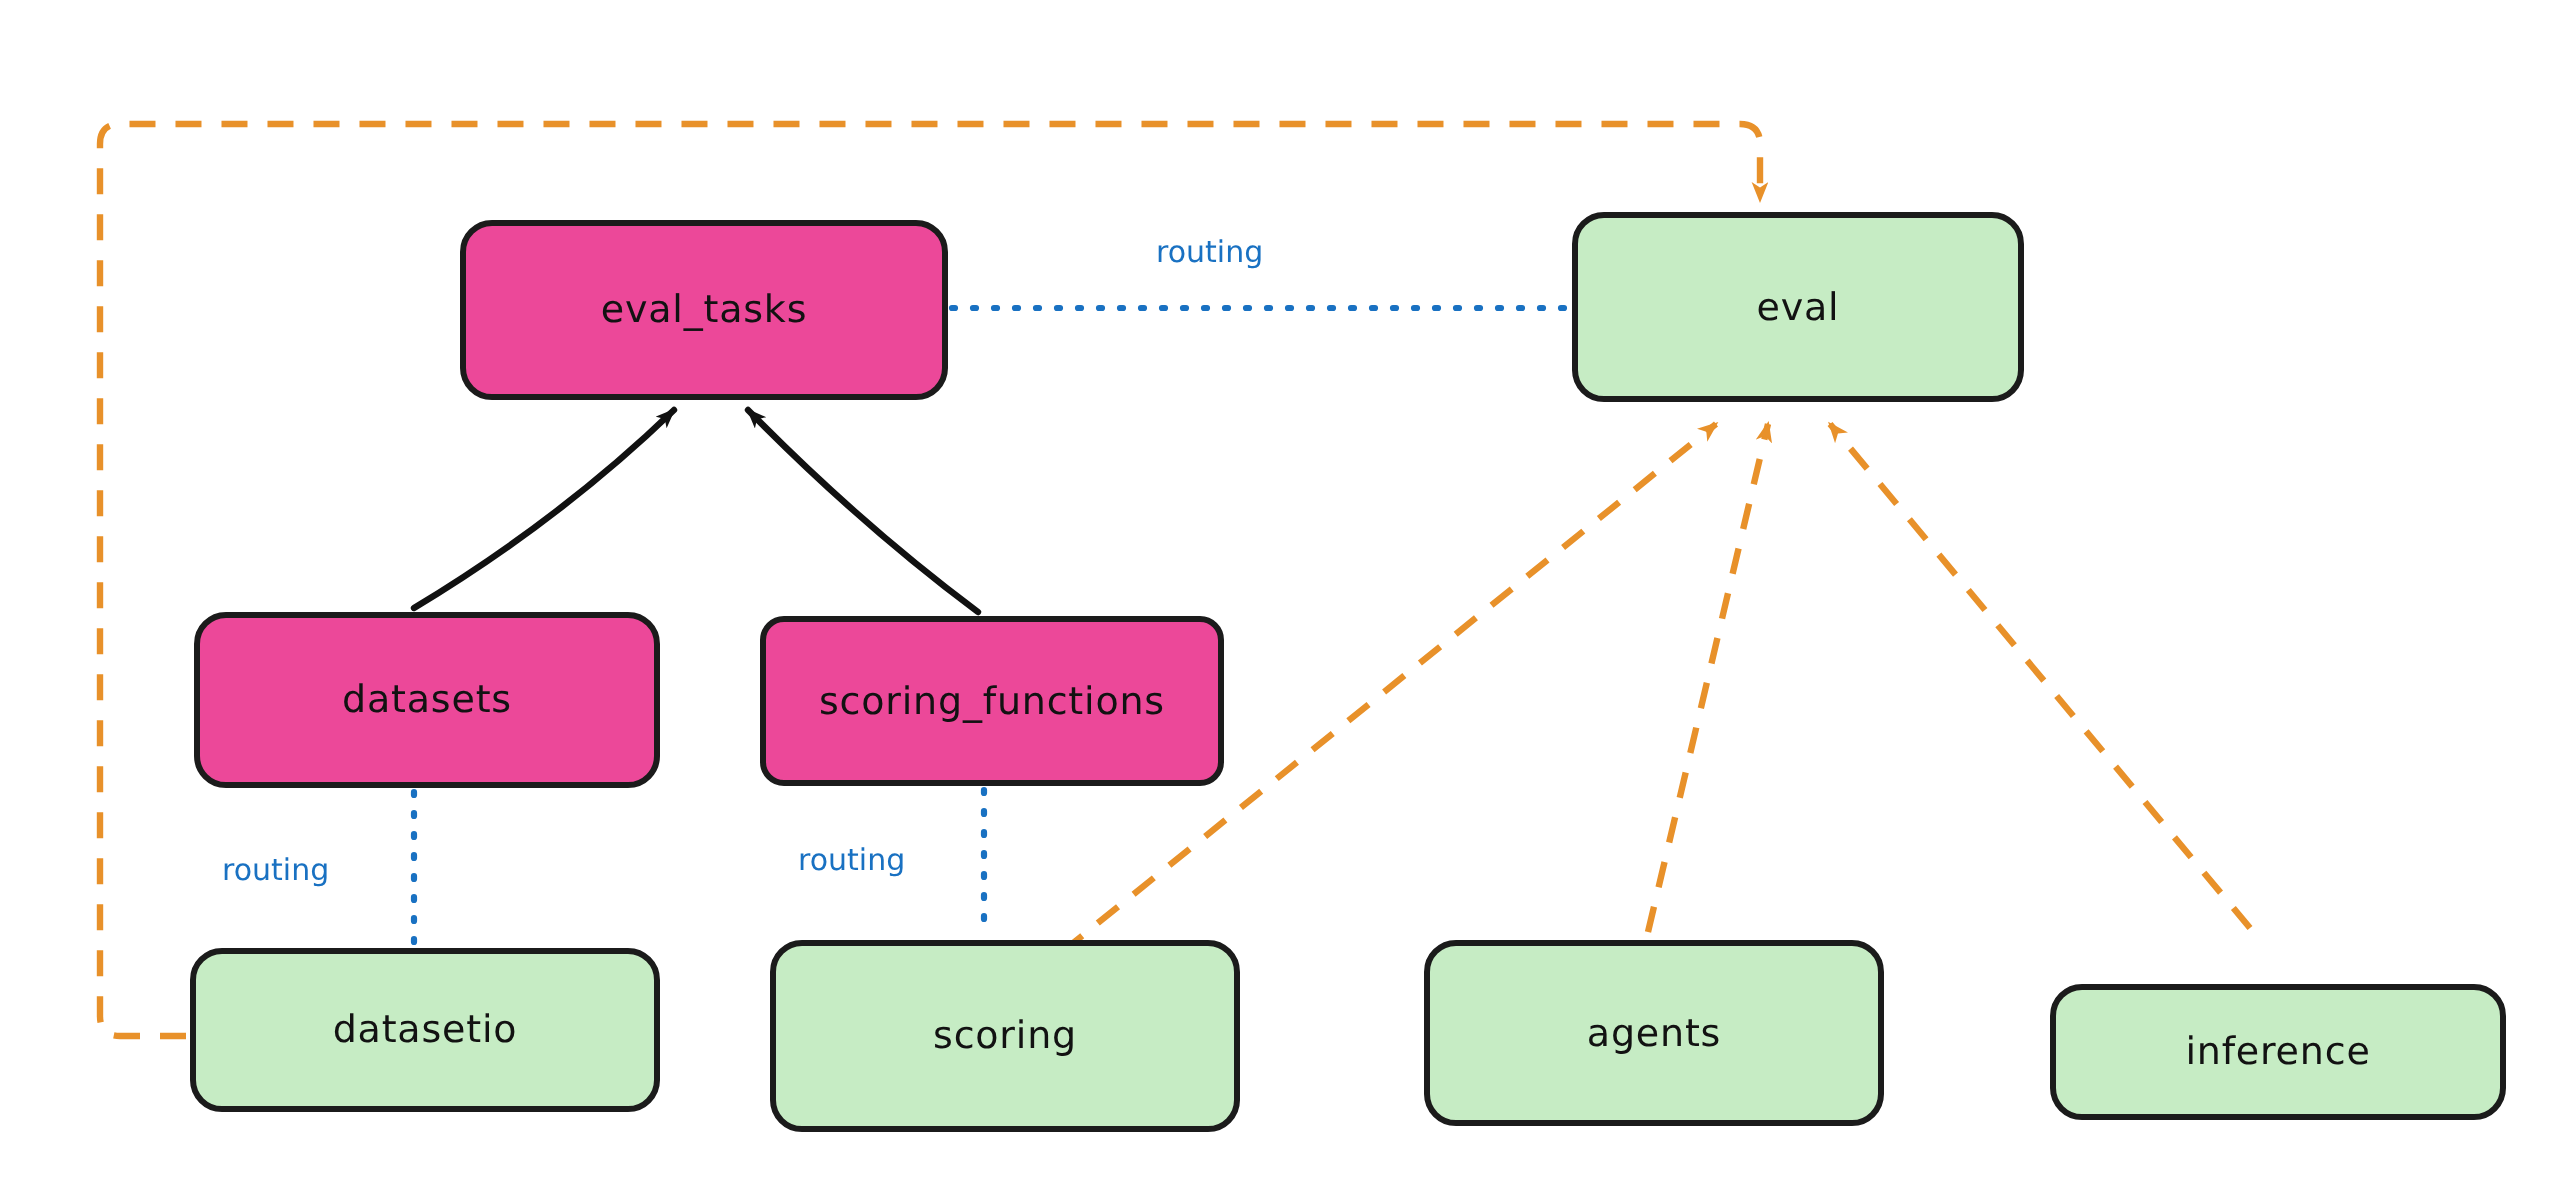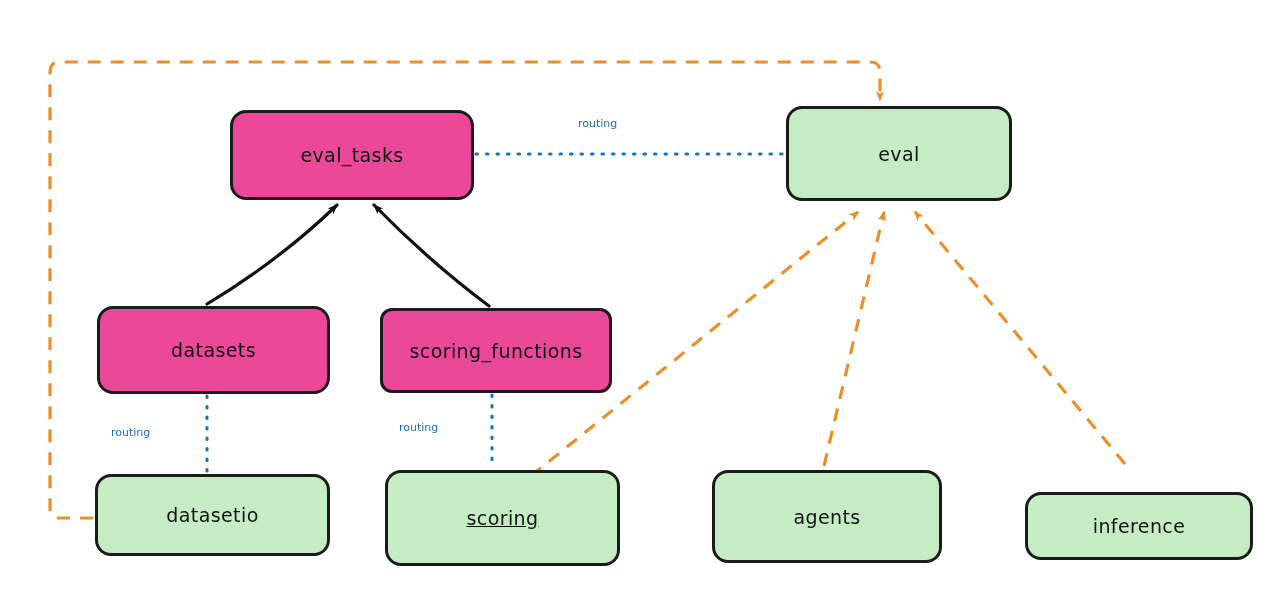--- a/index.html
+++ b/index.html
@@ -41,21 +41,21 @@
     color: #121212;
     white-space: nowrap;
     user-select: none;
   }
   .node-blue  { background: #ec4899; }
   .node-green { background: #c6ecc4; }
 
   .edge-label {
     position: absolute;
     font-family: "DejaVu Sans", sans-serif;
-    font-size: 11px;
+    font-size: 15px;
     color: #1971c2;
     white-space: nowrap;
     z-index: 6;
     user-select: none;
   }
 </style>
 </head>
 <body>
 
 <div id="canvas">
@@ -103,21 +103,21 @@
   </div>
 
   <div class="node node-blue" style="left:380px; top:308px; width:232px; height:85px;border-radius:12px;">
     <span class="node-label">scoring_functions</span>
   </div>
 
   <div class="node node-green" style="left:95px; top:474px; width:235px; height:82px;">
     <span class="node-label">datasetio</span>
   </div>
 
-  <div class="node node-green" style="left:385px; top:470px; width:235px; height:96px;text-decoration:underline;">
+  <div class="node node-green" style="left:385px; top:470px; width:235px; height:96px;">
     <span class="node-label">scoring</span>
   </div>
 
   <div class="node node-green" style="left:712px; top:470px; width:230px; height:93px;text-align:right;">
     <span class="node-label">agents</span>
   </div>
 
   <div class="node node-green" style="left:1025px; top:492px; width:228px; height:68px;">
     <span class="node-label">inference</span>
   </div>

